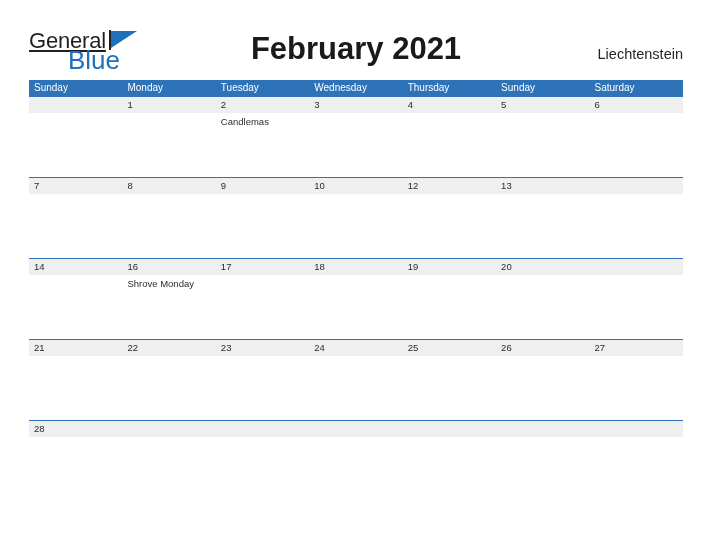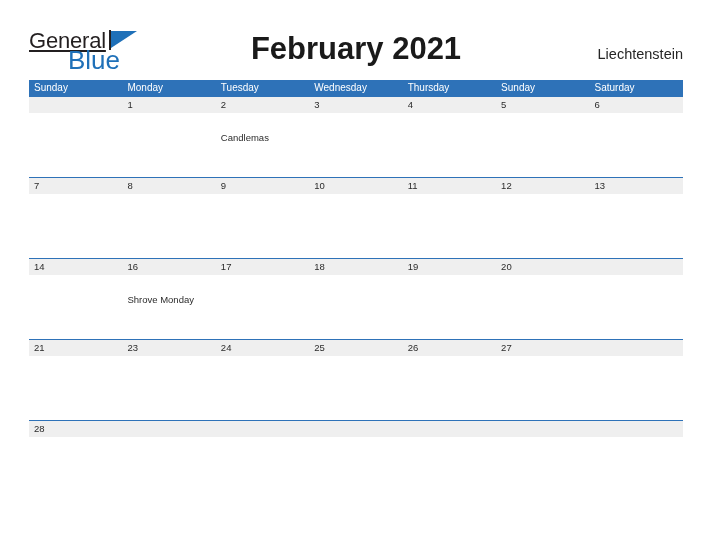--- a/index.html
+++ b/index.html
@@ -158,21 +158,21 @@
     display: block;
     height: 16px;
   }
   .day-event {
     position: relative;
     z-index: 2;
     display: block;
     font-size: 9.5px;
     line-height: 13px;
     color: #2b2b2b;
-    padding-top: 18px;
+    padding-top: 2px;
     white-space: nowrap;
   }
 </style>
 </head>
 <body>
 
 <div id="page-header">
 
   <div id="brand-logo">
     <span class="logo-general">General</span>
@@ -246,24 +246,20 @@
       </div>
       <div class="day-cell">
         <span class="day-number">9</span>
         <span class="day-event"></span>
       </div>
       <div class="day-cell">
         <span class="day-number">10</span>
         <span class="day-event"></span>
       </div>
       <div class="day-cell">
-        <span class="day-number">11</span>
-        <span class="day-event"></span>
-      </div>
-      <div class="day-cell">
         <span class="day-number">12</span>
         <span class="day-event"></span>
       </div>
       <div class="day-cell">
         <span class="day-number">13</span>
         <span class="day-event"></span>
       </div>
     </div>
   </div>
 
@@ -298,20 +294,24 @@
   </div>
 
   <div class="week-row">
     <div class="date-band"></div>
     <div class="cells">
       <div class="day-cell">
         <span class="day-number">21</span>
         <span class="day-event"></span>
       </div>
       <div class="day-cell">
+        <span class="day-number">22</span>
+        <span class="day-event"></span>
+      </div>
+      <div class="day-cell">
         <span class="day-number">23</span>
         <span class="day-event"></span>
       </div>
       <div class="day-cell">
         <span class="day-number">24</span>
         <span class="day-event"></span>
       </div>
       <div class="day-cell">
         <span class="day-number">25</span>
         <span class="day-event"></span>

